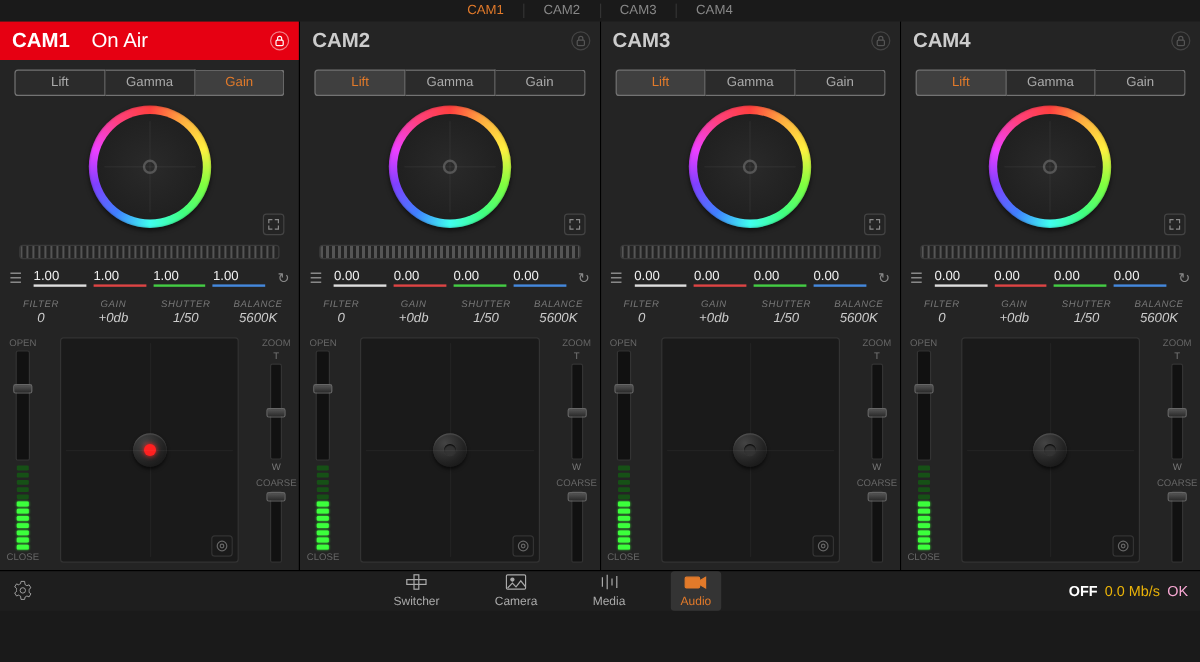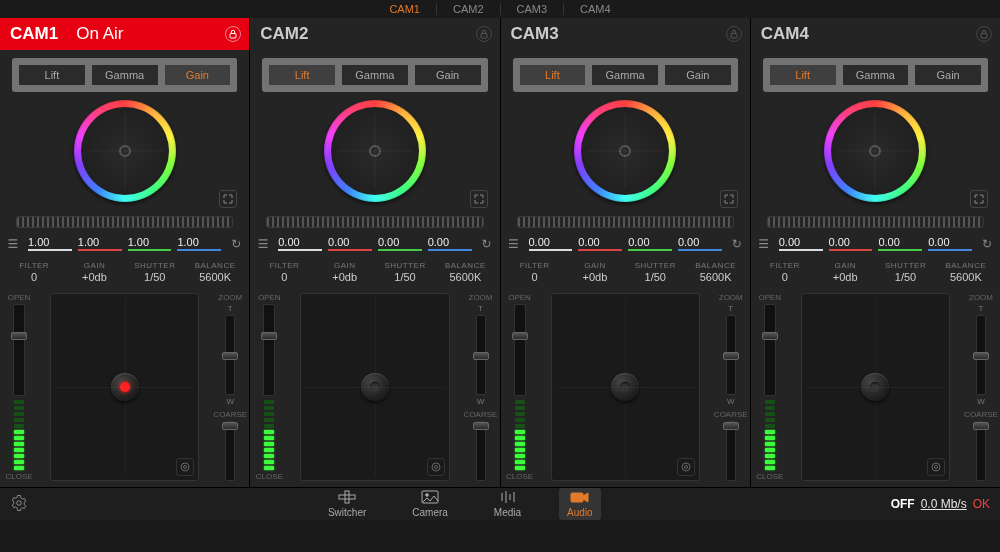--- a/index.html
+++ b/index.html
@@ -23,21 +23,21 @@
   .cam-title { font-size: 17px; color: #ccc; font-weight: 600; }
   .cam-header.live .cam-title { color: #fff; }
   .on-air { font-size: 17px; color: #fff; font-weight: 400; }
   .lock-icon { position: absolute; right: 8px; top: 8px; width: 16px; height: 16px; border-radius: 50%; border: 1px solid rgba(255,255,255,0.15); display: flex; align-items: center; justify-content: center; }
   .cam-header.live .lock-icon { border-color: rgba(255,255,255,0.5); }
   .lock-icon svg path, .lock-icon svg rect { stroke: #555; fill: none; }
   .cam-header.live .lock-icon svg path, .cam-header.live .lock-icon svg rect { stroke: #fff; }
 
   
   .seg-row { display: flex; padding: 8px 12px; gap: 0; }
-  .seg { flex: 1; text-align: center; padding: 4px 0; font-size: 11px; color: #aaa; border: 7px solid #737373; background: #2b2b2b; cursor: pointer; }
+  .seg { flex: 1; text-align: center; padding: 4px 0; font-size: 11px; color: #aaa; border: 1px solid #737373; background: #2b2b2b; cursor: pointer; }
   .seg:first-child { border-radius: 3px 0 0 3px; }
   .seg:last-child { border-radius: 0 3px 3px 0; }
   .seg + .seg { border-left: none; }
   .seg.active { background: #3f3f3f; color: #e27a2a; }
 
   
   .wheel-area { position: relative; height: 112px; }
   .wheel-wrap { width: 102px; height: 102px; margin: 0 auto; position: relative; }
   .wheel-ring { width: 102px; height: 102px; border-radius: 50%; padding: 7px;
     background: conic-gradient(#ff4040,#ffb040,#fff040,#80ff40,#40ff80,#40fff0,#4080ff,#8040ff,#f040ff,#ff4080,#ff4040);
@@ -60,21 +60,21 @@
   .menu-ico, .reset-ico { width: 18px; text-align: center; font-size: 12px; color: #888; cursor:pointer; }
   .values { flex: 1; display: flex; gap: 6px; }
   .val { flex: 1; font-size: 11px; color: #eee; border-bottom: 2px solid; padding-bottom: 1px; }
   .val.w { border-color: #ddd; }
   .val.r { border-color: #d44; }
   .val.g { border-color: #4c4; }
   .val.b { border-color: #48d; }
 
   
   .metrics-row { display: flex; text-align: center; padding: 4px 4px 6px; }
-  .metric { flex: 1; }
+  .metric { flex: 1; font-style: italic; }
   .metric-lbl { font-size: 8px; color: #777; letter-spacing: 0.5px; }
   .metric-val { font-size: 11px; color: #ccc; margin-top: 1px; }
 
   
   .pad-area { flex: 1; padding: 4px 6px 6px; position: relative; display: flex; gap: 18px; }
   .pad-left, .pad-right { display: flex; flex-direction: column; align-items: center; width: 26px; }
   .pad-center { flex: 1; display: flex; flex-direction: column; }
   .open-lbl { font-size: 8px; color: #666; margin-bottom: 2px; }
   .close-lbl { font-size: 8px; color: #666; margin-top: 2px; }
   .iris-track { width: 12px; flex: 1; background: #111; border: 1px solid #333; border-radius: 2px; position: relative; }
@@ -104,22 +104,22 @@
   .bottom-bar { height: 40px; background: #1e1e1e; border-top: 1px solid #000; display: flex; align-items: center; padding: 0 10px; }
   .gear { width: 20px; height: 20px; cursor:pointer; }
   .gear svg { stroke:#aaa; fill:none;}
   .bottom-nav { flex: 1; display: flex; justify-content:center; gap: 30px; align-items: flex-end;}
   .nav-item { display:flex; flex-direction:column; align-items:center; font-size:10px; color:#aaa; cursor:pointer; padding: 2px 8px; border-radius:3px;}
   .nav-item.active { background:#343434; color:#e27a2a;}
   .nav-item.active svg { stroke:#e27a2a; fill:#e27a2a;}
   .nav-item svg { stroke:#aaa; fill:#aaa; margin-bottom:1px;}
   .status-right { display:flex; align-items:center; gap:6px; font-size:12px;}
   .status-off { font-weight:700; color:#fff;}
-  .status-rate { color:#e5e5e5;text-decoration:underline;}
-  .status-ok { color:#ef4444;}
+  .status-rate { color:#eab308;}
+  .status-ok { color:#f9a8d4;}
 </style>
 </head>
 <body>
 
 <div class="root">
 
   <div class="top-tabs" id="top-tabs">
       <span class="top-tab active">CAM1</span>
       <span class="top-div"></span>
       <span class="top-tab">CAM2</span>

